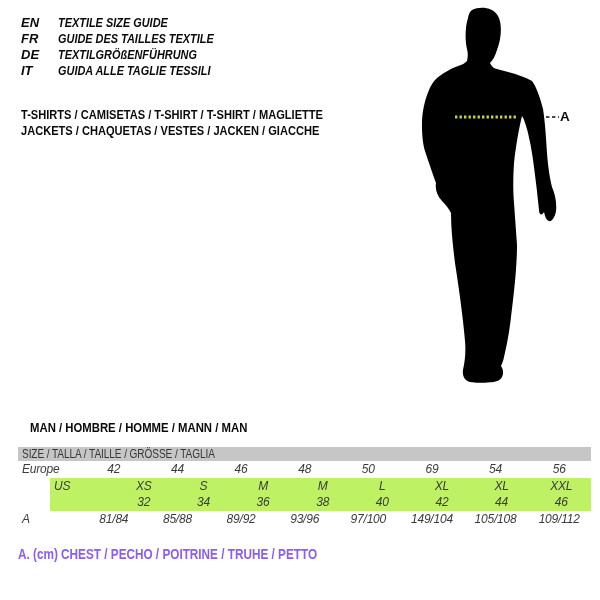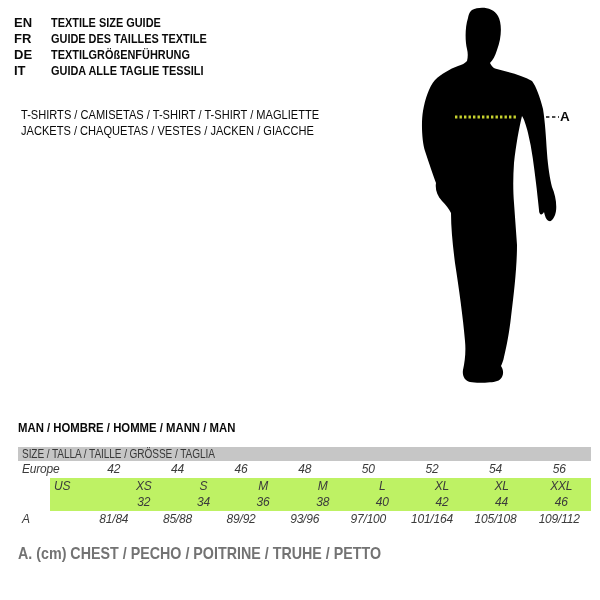--- a/index.html
+++ b/index.html
@@ -3,48 +3,48 @@
 <meta charset="utf-8">
 <style>
   html,body{margin:0;padding:0;}
   body{width:600px;height:600px;background:#ffffff;font-family:"Liberation Sans",sans-serif;}
   .page{position:relative;width:600px;height:600px;background:#fff;overflow:hidden;}
 
   
   .cx{display:inline-block;transform:scaleX(0.84);transform-origin:0 50%;white-space:nowrap;}
 
   
-  .lang-block{position:absolute;left:14px;top:15px;}
+  .lang-block{position:absolute;left:21px;top:15px;font-style:italic;}
   .lang-row{display:flex;line-height:16px;font-size:13px;font-weight:bold;color:#0a0a0a;}
   .lang-code{width:37px;flex:0 0 37px;}
   .lang-title{white-space:nowrap;}
 
   
   .cat-block{position:absolute;left:21px;top:107px;}
-  .cat-line{line-height:15.5px;font-size:13.2px;font-weight:normal;color:#0a0a0a;white-space:nowrap;}
+  .cat-line{line-height:15.5px;font-size:13.2px;font-weight:bold;color:#0a0a0a;white-space:nowrap;}
 
   
   .figure{position:absolute;left:405px;top:5px;width:175px;height:390px;}
   .measure-label{position:absolute;left:560px;top:109px;width:18px;font-size:13.5px;font-weight:bold;color:#0a0a0a;line-height:16px;}
 
   
-  .section-title{position:absolute;left:18px;top:421px;font-size:13.5px;font-weight:bold;color:#0a0a0a;line-height:14px;white-space:nowrap;}
+  .section-title{position:absolute;left:30px;top:421px;font-size:13.5px;font-weight:bold;color:#0a0a0a;line-height:14px;white-space:nowrap;}
 
   
   .size-table{position:absolute;left:18px;top:447px;width:573px;}
   .thead{height:14px;background:#c6c6c6;display:flex;align-items:flex-start;padding-left:4px;box-sizing:border-box;
          font-size:12px;color:#383838;letter-spacing:-0.1px;}
   .trow{display:grid;grid-template-columns:64px repeat(8,1fr);align-items:center;height:16.5px;
         font-size:12px;color:#3b3b3b;letter-spacing:-0.2px;font-style:italic;}
   .trow.shaded{background:#bef264;margin-left:32px;}
   .cell{text-align:center;white-space:nowrap;}
   .cell.label{text-align:left;padding-left:4px;}
 
   
-  .footnote{position:absolute;left:18px;top:547px;font-size:17px;font-weight:bold;color:#737373;line-height:14px;white-space:nowrap;}
+  .footnote{position:absolute;left:18px;top:547px;font-size:14px;font-weight:bold;color:#8b5cf6;line-height:14px;white-space:nowrap;}
 </style>
 </head>
 <body>
 
 <div class="page">
 
   <div class="lang-block">
     <div class="lang-row">
       <span class="lang-code">EN</span>
       <span class="lang-title cx">TEXTILE SIZE GUIDE</span>
@@ -122,21 +122,21 @@
       <span class="cx">SIZE / TALLA / TAILLE / GRÖSSE / TAGLIA</span>
     </div>
 
     <div class="trow">
       <div class="cell label">Europe</div>
       <div class="cell">42</div>
       <div class="cell">44</div>
       <div class="cell">46</div>
       <div class="cell">48</div>
       <div class="cell">50</div>
-      <div class="cell">52</div>
+      <div class="cell">69</div>
       <div class="cell">54</div>
       <div class="cell">56</div>
     </div>
 
     <div class="trow shaded">
       <div class="cell label">US</div>
       <div class="cell">XS</div>
       <div class="cell">S</div>
       <div class="cell">M</div>
       <div class="cell">M</div>
@@ -158,21 +158,21 @@
       <div class="cell">46</div>
     </div>
 
     <div class="trow">
       <div class="cell label">A</div>
       <div class="cell">81/84</div>
       <div class="cell">85/88</div>
       <div class="cell">89/92</div>
       <div class="cell">93/96</div>
       <div class="cell">97/100</div>
-      <div class="cell">101/164</div>
+      <div class="cell">149/104</div>
       <div class="cell">105/108</div>
       <div class="cell">109/112</div>
     </div>
   </div>
 
   <div class="footnote"><span class="cx">A. (cm) CHEST / PECHO / POITRINE / TRUHE / PETTO</span></div>
 
 </div>
 
 </body></html>

